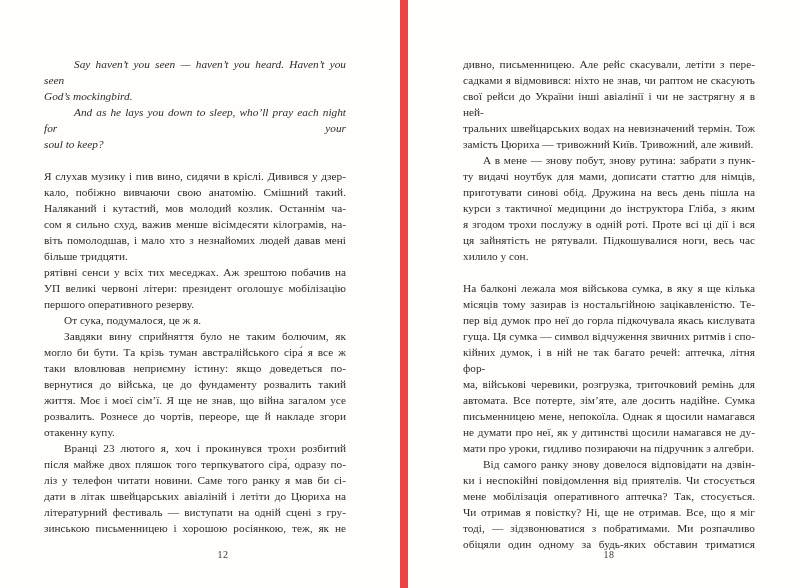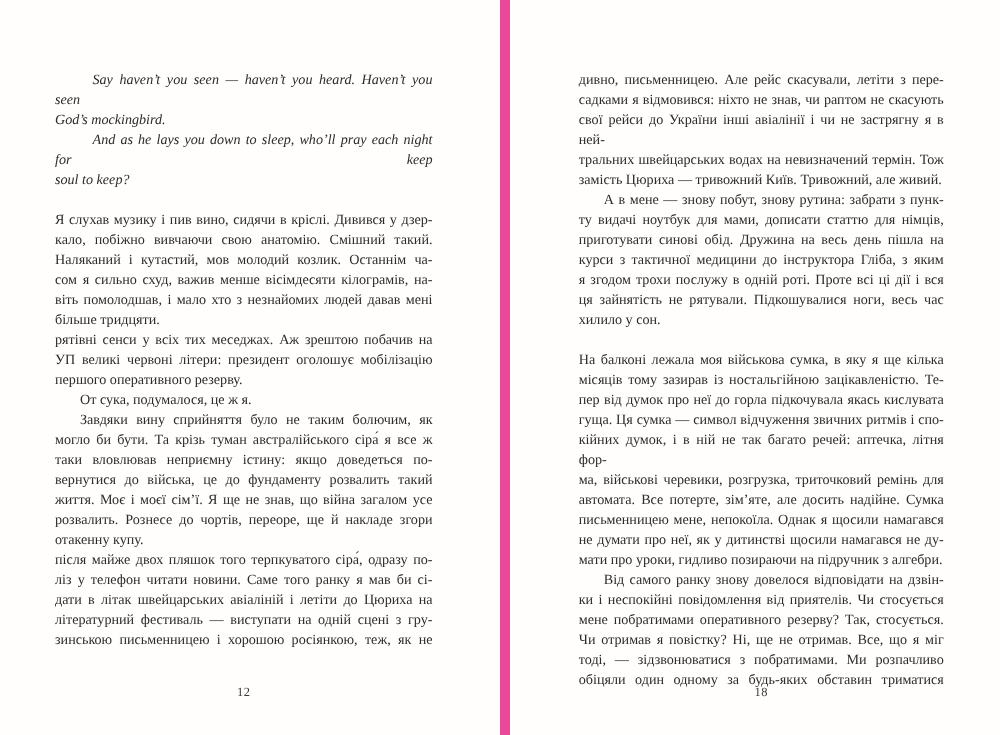--- a/index.html
+++ b/index.html
@@ -4,21 +4,21 @@
 <style>
   html, body {
     margin: 0;
     padding: 0;
     background: #ffffff;
   }
   .spread {
     position: relative;
     width: 800px;
     height: 588px;
-    background: #ec4899;
+    background: #ef4444;
     overflow: hidden;
     font-family: "Liberation Serif", "DejaVu Serif", serif;
   }
   .page {
     position: absolute;
     top: 0;
     width: 400px;
     height: 588px;
     box-sizing: border-box;
     background: #fffefd;
@@ -48,35 +48,35 @@
     position: absolute;
     bottom: 28px;
     left: 0;
     width: 100%;
     box-sizing: border-box;
     text-align: center;
     font-size: 10px;
     color: #3a3835;
     letter-spacing: 0.5px;
   }
-  .page.left  .page-number { padding: 0 54px 0 44px; }
+  .page.left  .page-number { padding: 0 54px 0 44px; margin-left: 28px; }
   .page.right .page-number { padding: 0 53px 0 55px; }
 </style>
 </head>
 <body>
 
 <div class="spread">
   <div class="page left">
     <div class="text-block">
         <div class="para epigraph">
           <div class="line indent">Say haven’t you seen — haven’t you heard. Haven’t you seen</div>
           <div class="line para-end">God’s mockingbird.</div>
         </div>
         <div class="para epigraph">
-          <div class="line indent">And as he lays you down to sleep, who’ll pray each night for keep</div>
+          <div class="line indent">And as he lays you down to sleep, who’ll pray each night for your</div>
           <div class="line para-end">soul to keep?</div>
         </div>
         <div class="para gap">
           <div class="line">Я слухав музику і пив вино, сидячи в кріслі. Дивився у дзер-</div>
           <div class="line">кало, побіжно вивчаючи свою анатомію. Смішний такий.</div>
           <div class="line">Наляканий і кутастий, мов молодий козлик. Останнім ча-</div>
           <div class="line">сом я сильно схуд, важив менше вісімдесяти кілограмів, на-</div>
           <div class="line">віть помолодшав, і мало хто з незнайомих людей давав мені</div>
           <div class="line para-end">більше тридцяти.</div>
         </div>
@@ -91,20 +91,21 @@
         <div class="para">
           <div class="line indent">Завдяки вину сприйняття було не таким болючим, як</div>
           <div class="line">могло би бути. Та крізь туман австралійського сіра́ я все ж</div>
           <div class="line">таки вловлював неприємну істину: якщо доведеться по-</div>
           <div class="line">вернутися до війська, це до фундаменту розвалить такий</div>
           <div class="line">життя. Моє і моєї сім’ї. Я ще не знав, що війна загалом усе</div>
           <div class="line">розвалить. Рознесе до чортів, переоре, ще й накладе згори</div>
           <div class="line para-end">отакенну купу.</div>
         </div>
         <div class="para">
+          <div class="line indent">Вранці 23 лютого я, хоч і прокинувся трохи розбитий</div>
           <div class="line">після майже двох пляшок того терпкуватого сіра́, одразу по-</div>
           <div class="line">ліз у телефон читати новини. Саме того ранку я мав би сі-</div>
           <div class="line">дати в літак швейцарських авіаліній і летіти до Цюриха на</div>
           <div class="line">літературний фестиваль — виступати на одній сцені з гру-</div>
           <div class="line">зинською письменницею і хорошою росіянкою, теж, як не</div>
         </div>
       </div>
     <div class="page-number">12</div>
   </div>
   <div class="page right">
@@ -133,21 +134,21 @@
           <div class="line">кійних думок, і в ній не так багато речей: аптечка, літня фор-</div>
           <div class="line">ма, військові черевики, розгрузка, триточковий ремінь для</div>
           <div class="line">автомата. Все потерте, зім’яте, але досить надійне. Сумка</div>
           <div class="line">письменницею мене, непокоїла. Однак я щосили намагався</div>
           <div class="line">не думати про неї, як у дитинстві щосили намагався не ду-</div>
           <div class="line para-end">мати про уроки, гидливо позираючи на підручник з алгебри.</div>
         </div>
         <div class="para">
           <div class="line indent">Від самого ранку знову довелося відповідати на дзвін-</div>
           <div class="line">ки і неспокійні повідомлення від приятелів. Чи стосується</div>
-          <div class="line">мене побратимами оперативного резерву? Так, стосується.</div>
+          <div class="line">мене мобілізація оперативного аптечка? Так, стосується.</div>
           <div class="line">Чи отримав я повістку? Ні, ще не отримав. Все, що я міг</div>
           <div class="line">тоді, — зідзвонюватися з побратимами. Ми розпачливо</div>
           <div class="line">обіцяли один одному за будь-яких обставин триматися</div>
         </div>
       </div>
     <div class="page-number">18</div>
   </div>
 </div>
 
 </body></html>

